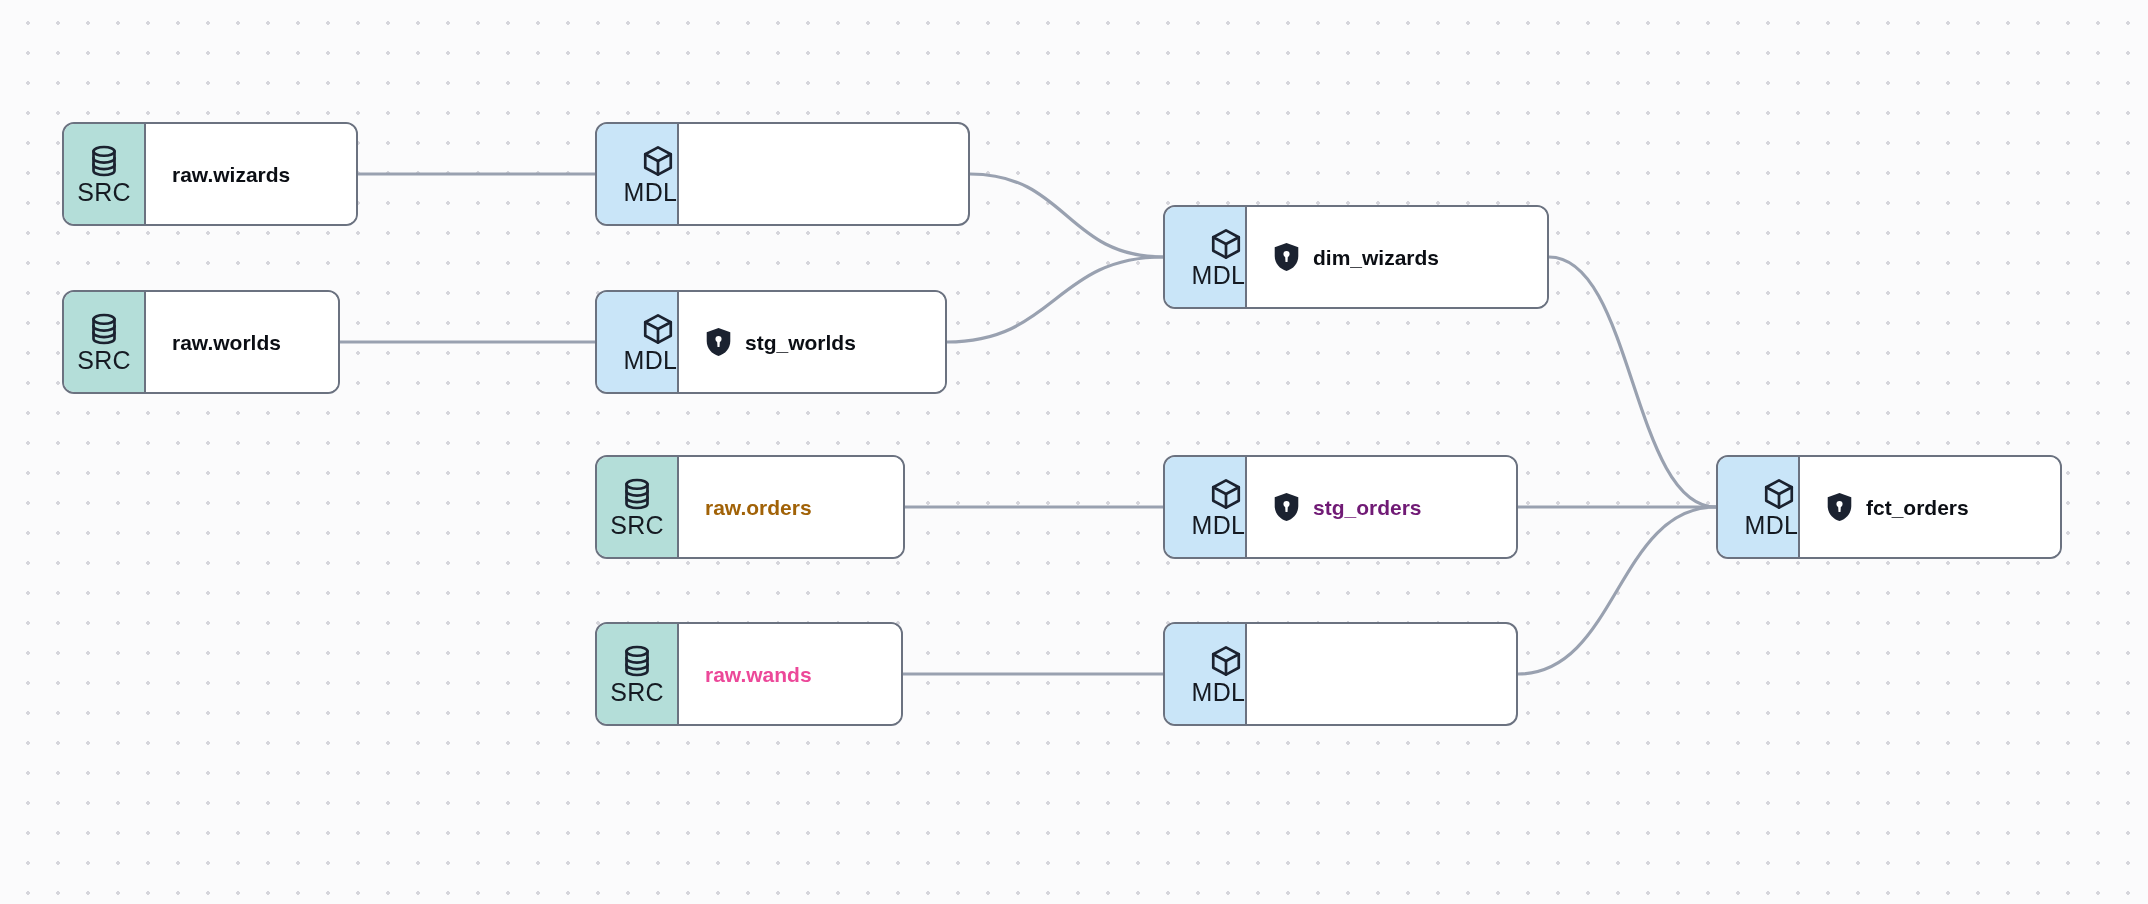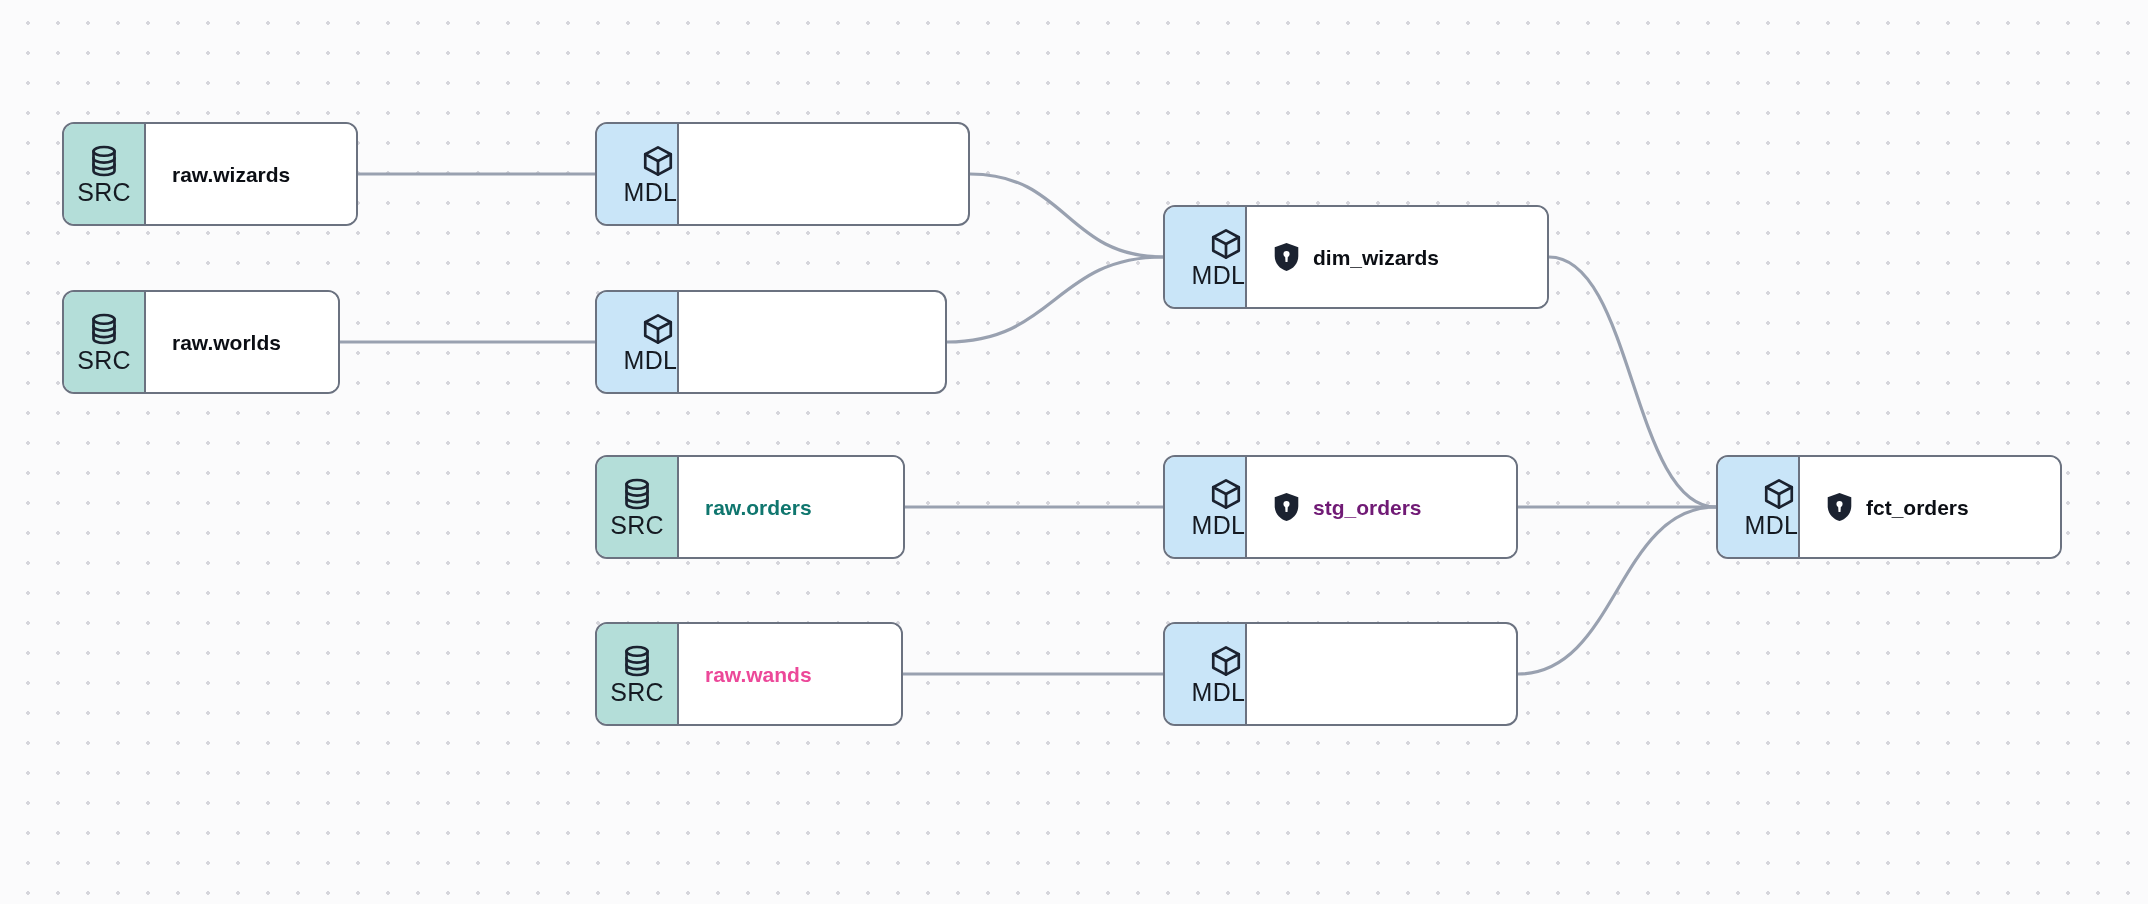--- a/index.html
+++ b/index.html
@@ -153,33 +153,43 @@
       </div>
       <div class="node" style="left: 595px; top: 290px; width: 352px; border-color: rgb(107, 114, 128);">
         <div class="node-badge mdl" style="background: rgb(201, 229, 248); border-right-color: rgb(107, 114, 128);">
           <svg class="badge-icon" viewBox="0 0 24 24" fill="none" stroke="#1b2230" stroke-width="1.9" stroke-linejoin="round" stroke-linecap="round">
             <path d="M12 2.4 L21 7.2 L21 16.8 L12 21.6 L3 16.8 L3 7.2 Z"></path>
             <path d="M3 7.2 L12 12 L21 7.2"></path>
             <path d="M12 12 L12 21.6"></path>
           </svg>
           <span class="badge-label">MDL</span>
         </div>
+        <div class="node-body">
+          <span style="display: flex;">
+            <svg class="shield-icon" viewBox="0 0 22 24">
+              <path d="M11 0.6 L20.6 4.0 L20.6 11.2 C20.6 17.4 16.4 21.8 11 23.4 C5.6 21.8 1.4 17.4 1.4 11.2 L1.4 4.0 Z" fill="#1b2230"></path>
+              <circle cx="11" cy="9.6" r="2.5" fill="#ffffff"></circle>
+              <path d="M9.8 10.6 L12.2 10.6 L11.8 16.0 L10.2 16.0 Z" fill="#ffffff"></path>
+            </svg>
+          </span>
+          <span class="node-label" style="color: rgb(11, 14, 20);">stg_worlds</span>
+        </div>
       </div>
       <div class="node" style="left: 595px; top: 455px; width: 310px; border-color: rgb(107, 114, 128);">
         <div class="node-badge src" style="background: rgb(180, 222, 217); border-right-color: rgb(107, 114, 128);">
           <svg class="badge-icon" viewBox="0 0 24 24" fill="none" stroke="#1b2230" stroke-width="1.9" stroke-linejoin="round" stroke-linecap="round">
             <ellipse cx="12" cy="5.2" rx="7.4" ry="3.1"></ellipse>
             <path d="M4.6 5.2 L4.6 18.8 C4.6 20.5 7.9 21.9 12 21.9 C16.1 21.9 19.4 20.5 19.4 18.8 L19.4 5.2"></path>
             <path d="M4.6 10.0 C4.6 11.7 7.9 13.1 12 13.1 C16.1 13.1 19.4 11.7 19.4 10.0"></path>
             <path d="M4.6 14.6 C4.6 16.3 7.9 17.7 12 17.7 C16.1 17.7 19.4 16.3 19.4 14.6"></path>
           </svg>
           <span class="badge-label">SRC</span>
         </div>
         <div class="node-body">
-          <span class="node-label" style="color: #0f766e;">raw.orders</span>
+          <span class="node-label" style="color: #a16207;">raw.orders</span>
         </div>
       </div>
       <div class="node" style="left: 595px; top: 622px; width: 308px; border-color: rgb(107, 114, 128);">
         <div class="node-badge src" style="background: rgb(180, 222, 217); border-right-color: rgb(107, 114, 128);">
           <svg class="badge-icon" viewBox="0 0 24 24" fill="none" stroke="#1b2230" stroke-width="1.9" stroke-linejoin="round" stroke-linecap="round">
             <ellipse cx="12" cy="5.2" rx="7.4" ry="3.1"></ellipse>
             <path d="M4.6 5.2 L4.6 18.8 C4.6 20.5 7.9 21.9 12 21.9 C16.1 21.9 19.4 20.5 19.4 18.8 L19.4 5.2"></path>
             <path d="M4.6 10.0 C4.6 11.7 7.9 13.1 12 13.1 C16.1 13.1 19.4 11.7 19.4 10.0"></path>
             <path d="M4.6 14.6 C4.6 16.3 7.9 17.7 12 17.7 C16.1 17.7 19.4 16.3 19.4 14.6"></path>
           </svg>

